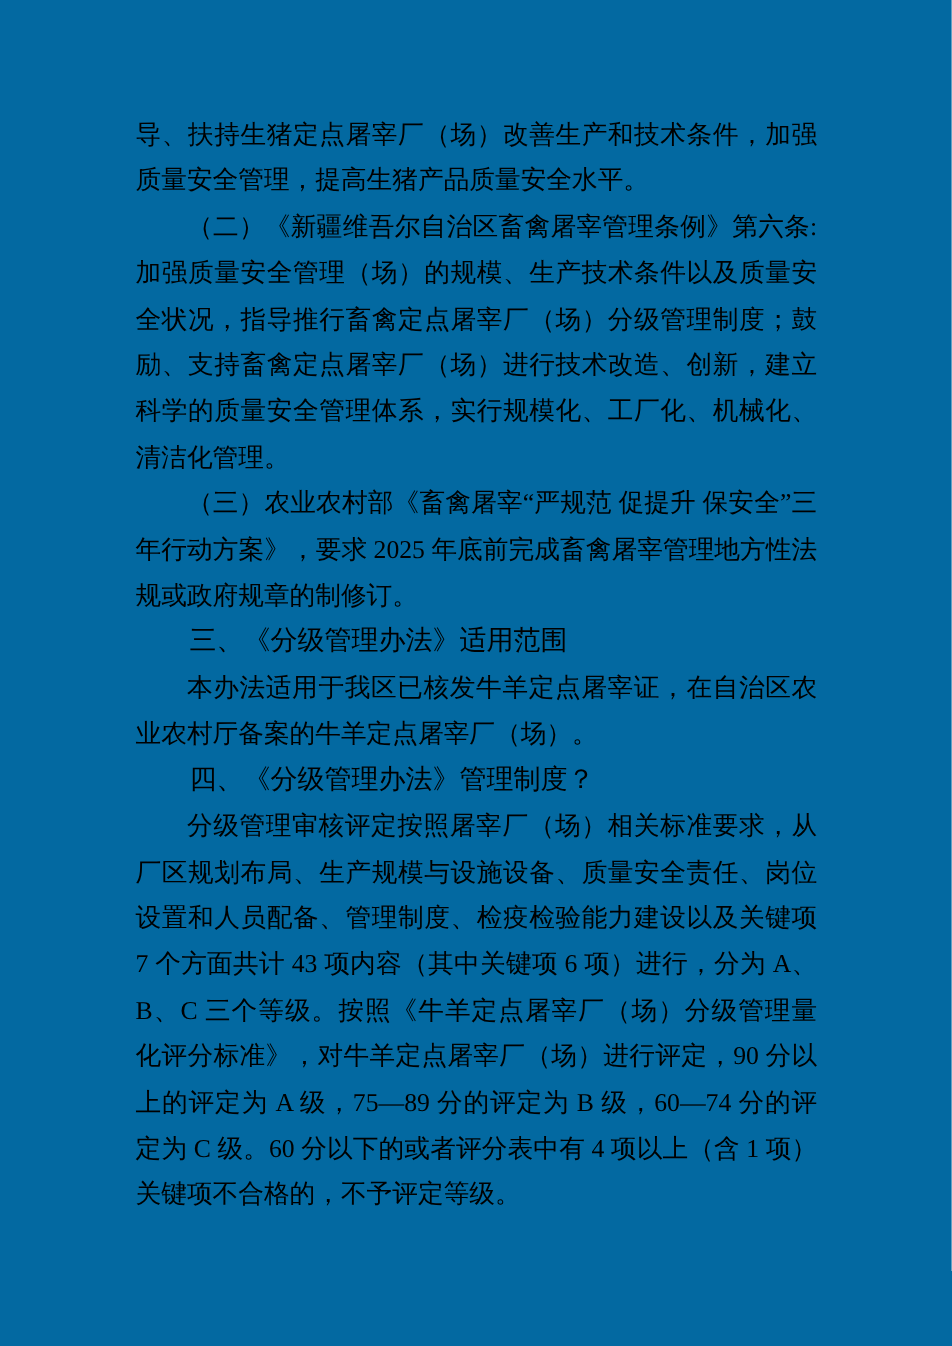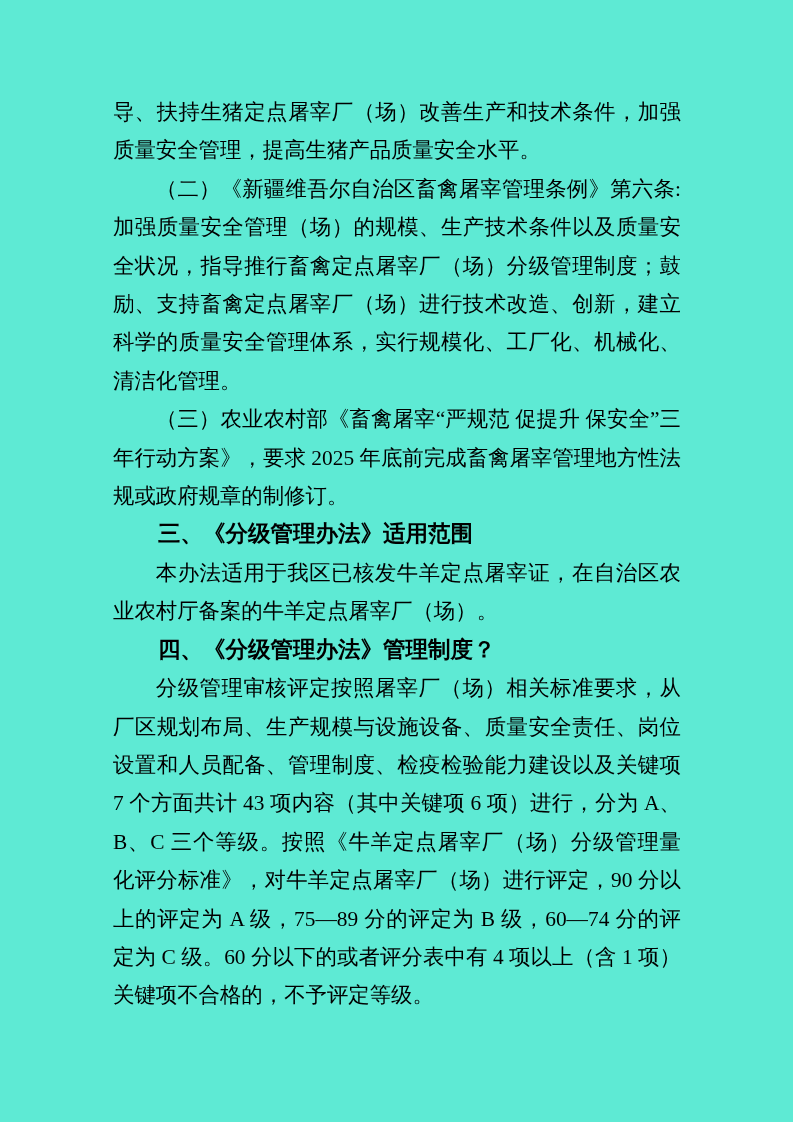--- a/index.html
+++ b/index.html
@@ -7,38 +7,38 @@
     width: 793px;
     height: 1122px;
     background: #ffffff;
     position: relative;
     overflow: hidden;
     font-family: "Liberation Serif", "DejaVu Serif", serif;
   }
   .page {
     position: absolute;
     inset: 0;
-    background: #5eead4;
+    background: #0369a1;
   }
   .doc-body {
     position: absolute;
     left: 113px;
     top: 93px;
     width: 568px;
     color: #000000;
     font-size: 21.4px;
     line-height: 38.4px;
     text-align: justify;
     text-justify: inter-character;
   }
   .doc-body p { margin: 0; }
   p.indent { text-indent: 2em; }
   p.heading {
     font-family: "Liberation Sans", "DejaVu Sans", sans-serif;
-    font-weight: bold;
+    font-weight: normal;
     font-size: 22.5px;
     line-height: 38.4px;
     text-align: left;
   }
 </style>
 </head>
 <body>
 
 <div class="page">
   <div class="doc-body" id="doc-body">

